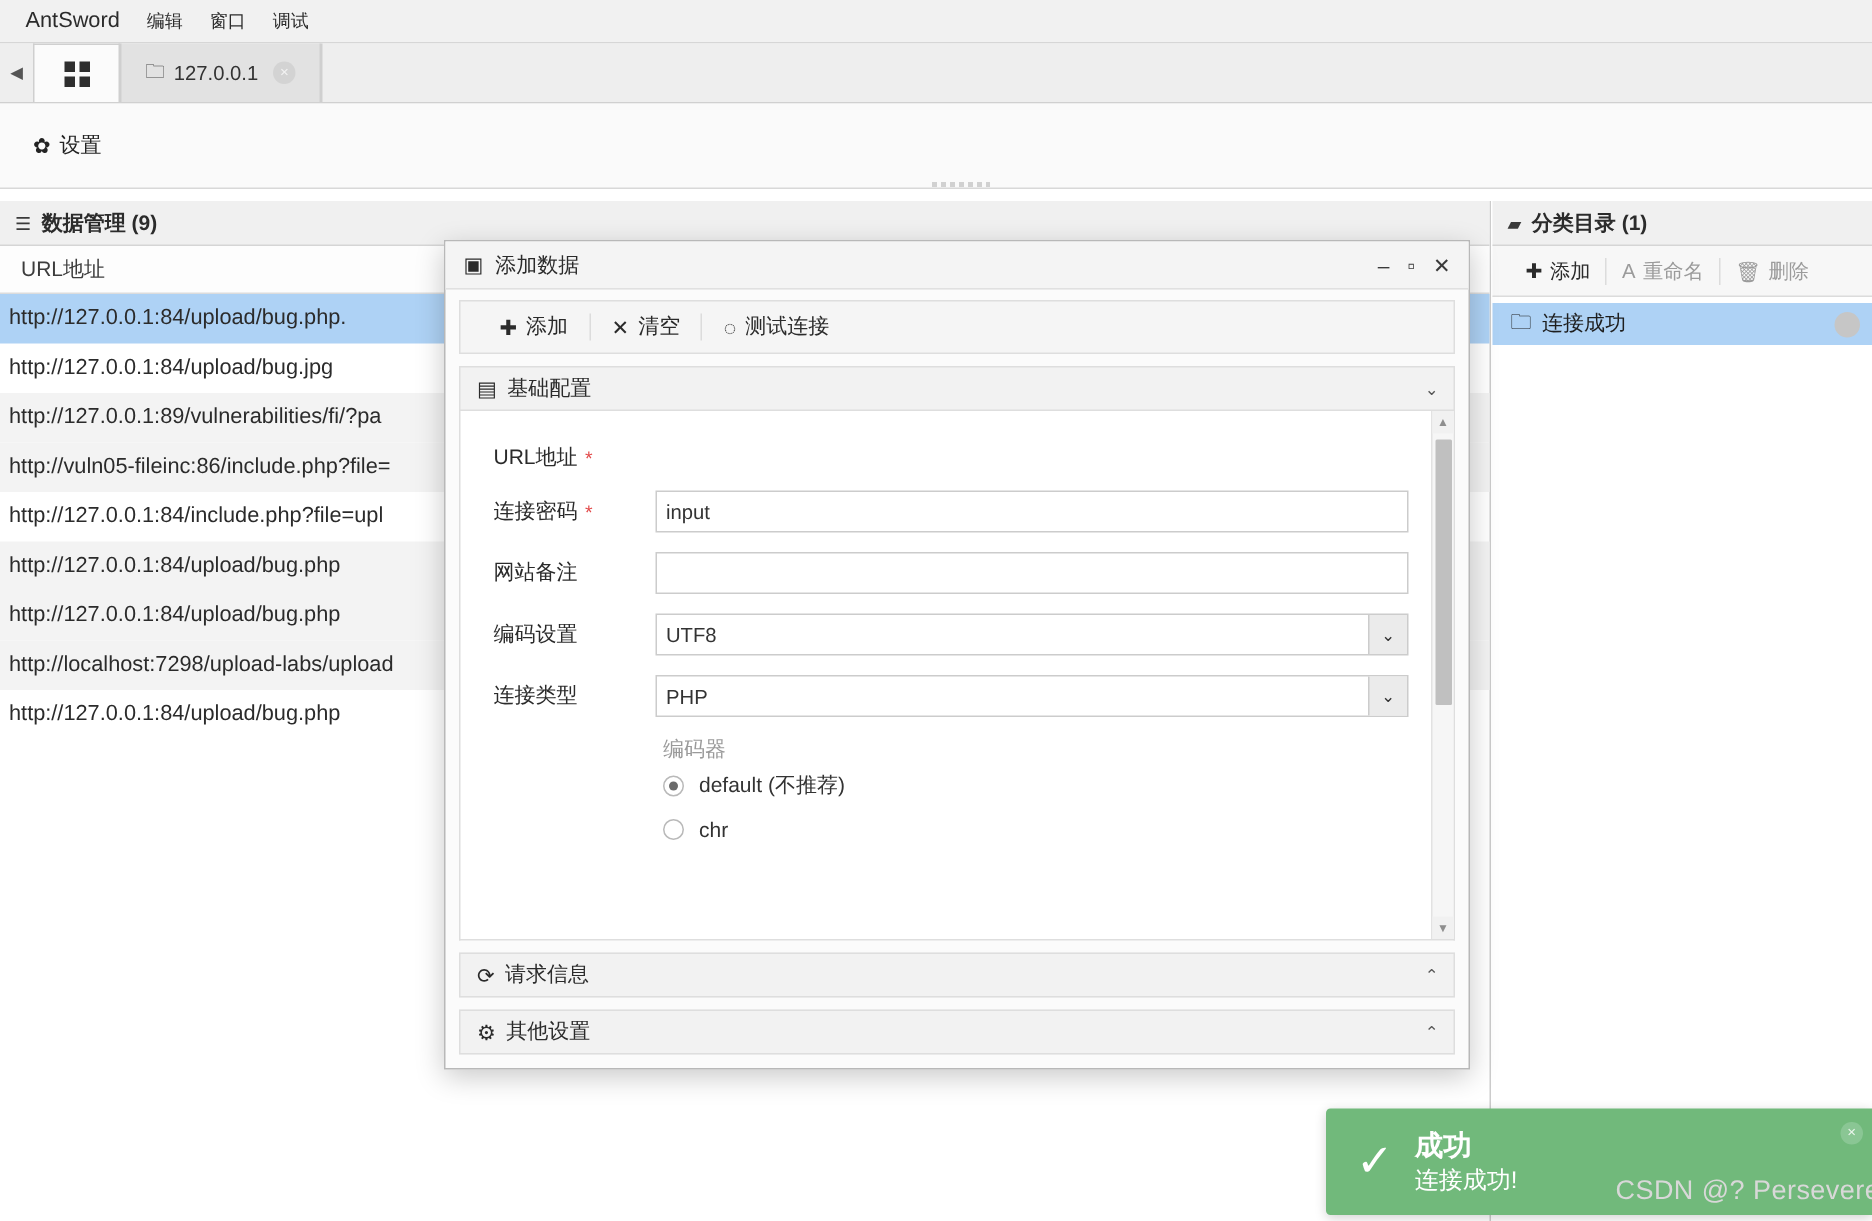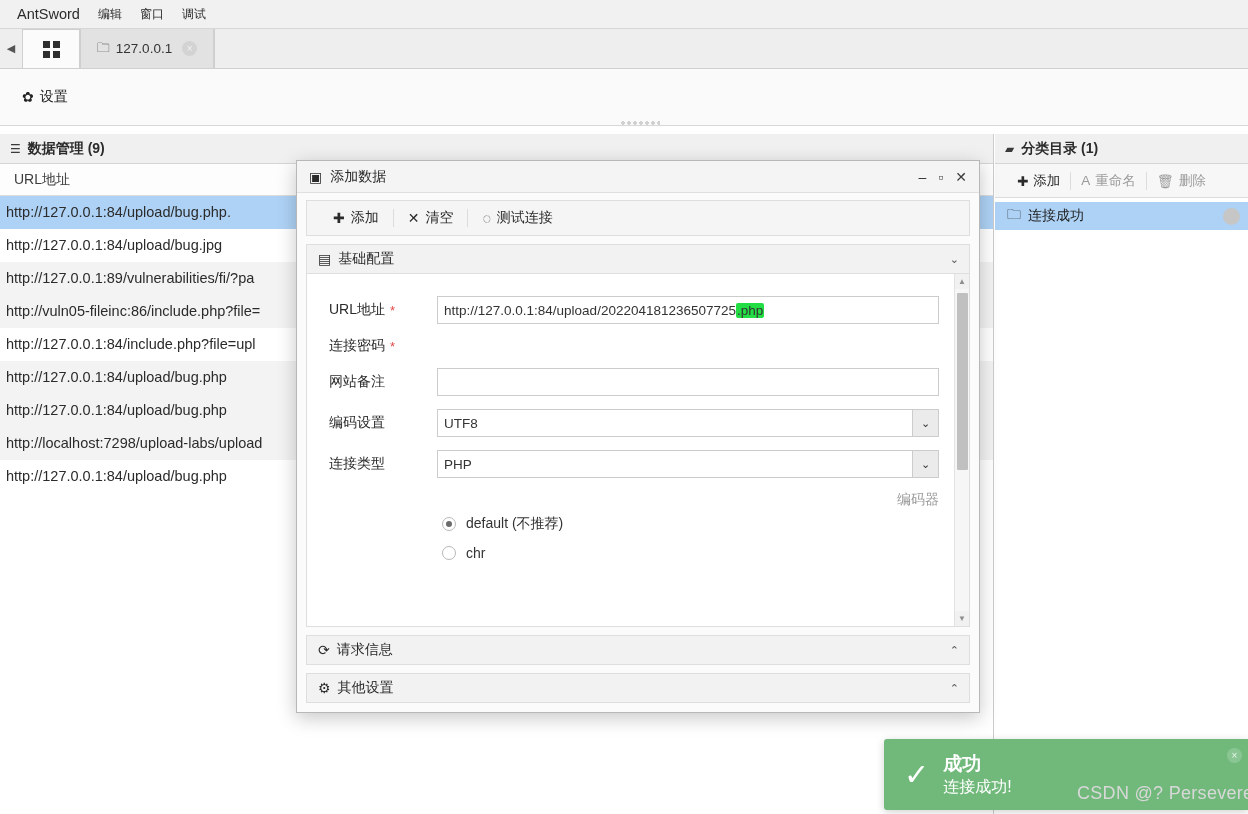--- a/index.html
+++ b/index.html
@@ -258,21 +258,21 @@
   .sel-arrow {
     margin-left: auto;
     width: 26px; height: 26px;
     background: #ebebeb;
     border-left: 1px solid #ccc;
     display: flex; align-items: center; justify-content: center;
     font-size: 11px; color: #333;
   }
   .hl { background: #22dd44; padding: 0 1px; border-radius: 2px; }
 
-  .encoder-label { margin: 10px 0 6px 113px; font-size: 14px; color: #9a9a9a; text-align: right; }
+  .encoder-label { margin: 10px 0 6px 113px; font-size: 14px; color: #9a9a9a; }
   .radio-row { display: flex; align-items: center; gap: 10px; margin: 0 0 12px 113px; font-size: 14px; color: #333; }
   .radio {
     width: 14px; height: 14px; border-radius: 50%;
     border: 1px solid #b9b9b9; background: #fff;
     display: flex; align-items: center; justify-content: center;
   }
   .radio.on::after { content: ""; width: 6px; height: 6px; border-radius: 50%; background: #6b6b6b; }
 
   .dlg-scroll {
     position: absolute; right: 0; top: 0;
@@ -434,31 +434,28 @@
     </div>
 
     <div class="form-area">
       <div class="form-inner">
 
         <div class="frow">
           <div class="flabel">
             <span>URL地址</span>
             <span class="req">*</span>
           </div>
-          <div class="fctl">
-            <span>http://127.0.0.1:84/upload/202204181236507725</span>
-              <span class="hl">.php</span>
-          </div>
         </div>
 
         <div class="frow">
           <div class="flabel">
             <span>连接密码</span>
             <span class="req">*</span>
           </div>
+          <div class="fctl">input</div>
         </div>
 
         <div class="frow">
           <div class="flabel">
             <span>网站备注</span>
           </div>
           <div class="fctl"></div>
         </div>
 
         <div class="frow">

